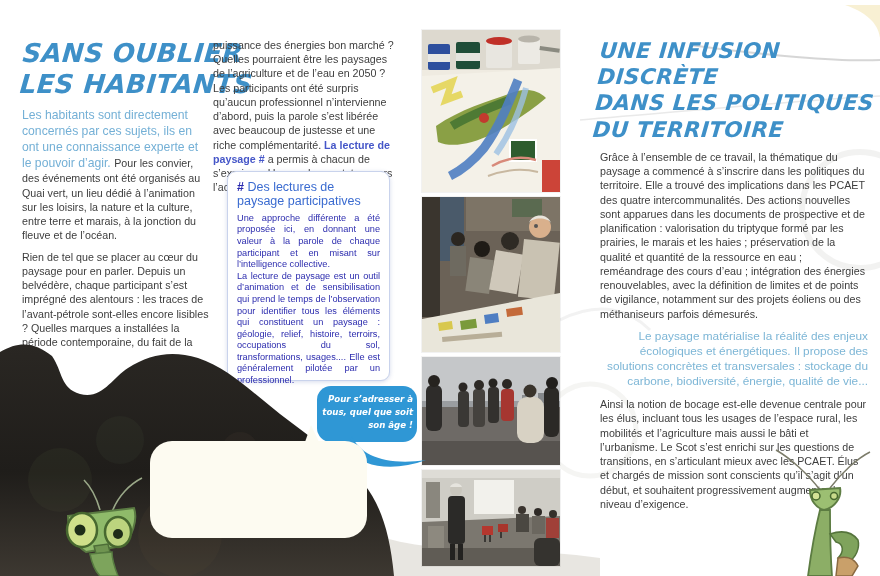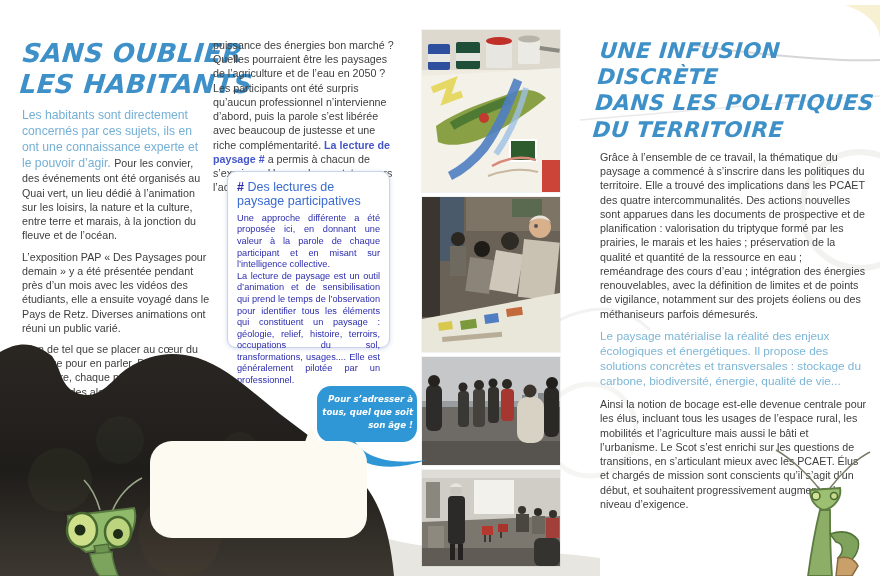--- a/index.html
+++ b/index.html
@@ -13,30 +13,30 @@
   #right-title{left:601px;top:38px;font-size:21.5px;line-height:1.22;}
   
   .body-col{color:#3d3d3d;font-size:10.7px;line-height:1.33;text-align:left;}
   .body-col p{margin:0 0 7px 0;}
   #col1{left:22px;top:108px;width:189px;}
   #col2{left:213px;top:38px;width:187px;}
   .intro-blue{color:#74b0d6;font-size:12.2px;line-height:1.3;}
   .link-blue{color:#4556c8;}
   .hash-bold{font-weight:bold;}
   
-  #info-box{left:227px;top:171px;width:163px;height:177px;background:#ffffff;
+  #info-box{left:227px;top:171px;width:163px;height:210px;background:#ffffff;
             border:1.5px solid #c9d3ec;border-radius:9px;box-shadow:0 1px 4px rgba(90,110,180,.25);
             box-sizing:border-box;padding:8px 9px;}
   #info-box-title{color:#3a6bd0;font-size:12.5px;line-height:1.15;margin:0 0 4px 0;}
   #info-box-title .hash{color:#2b2bb0;font-weight:bold;}
   .info-body{color:#2c2cae;font-size:9.2px;line-height:1.26;text-align:justify;margin:0;}
   
   #right-body{left:600px;top:150px;width:268px;}
   #right-body p{margin:0 0 8px 0;}
-  .hl-blue{color:#7db6d6;font-size:11.8px;line-height:1.28;}
+  .hl-blue{color:#7db6d6;font-size:11.8px;line-height:1.28;text-align:right;}
   
   .photo{left:422px;width:138px;overflow:hidden;box-shadow:0 0 0 1px rgba(0,0,0,.05);}
   
   .bubble{font-family:"DejaVu Sans",sans-serif;font-style:italic;font-weight:600;
           text-align:right;box-sizing:border-box;}
   #bubble-small{left:50px;top:447px;width:106px;height:32px;background:#f6ecc6;color:#2a2a22;
                 font-size:8.6px;line-height:30px;border-radius:16px;}
   #bubble-small .tail{position:absolute;left:56px;bottom:-9px;width:0;height:0;
       border-left:5px solid transparent;border-right:7px solid transparent;border-top:11px solid #f6ecc6;}
   #bubble-large{left:150px;top:441px;width:217px;height:97px;background:#fdfbf1;color:#23231c;
@@ -62,21 +62,20 @@
     <path d="M285,5 C305,12 318,22 320,38 L320,5 Z" fill="#f2e3ae" opacity="0.55"></path>
   </svg>
 
   <div class="abs comic-title" id="left-title">
     <div>SANS OUBLIER</div>
     <div>LES HABITANTS</div>
   </div>
 
   <div class="abs body-col" id="col1">
     <p><span class="intro-blue">Les habitants sont directement concernés par ces sujets, ils en ont une connaissance experte et le pouvoir d’agir. </span><span>Pour les convier, des événements ont été organisés au Quai vert, un lieu dédié à l’animation sur les loisirs, la nature et la culture, entre terre et marais, à la jonction du fleuve et de l’océan.</span></p>
-    <p>L’exposition PAP « Des Paysages pour demain » y a été présentée pendant près d’un mois avec les vidéos des étudiants, elle a ensuite voyagé dans le Pays de Retz. Diverses animations ont réuni un public varié.</p>
     <p>Rien de tel que se placer au cœur du paysage pour en parler. Depuis un belvédère, chaque participant s’est imprégné des alentours : les traces de l’avant-pétrole sont-elles encore lisibles ? Quelles marques a installées la période contemporaine, du fait de la</p>
   </div>
 
   <div class="abs body-col" id="col2">
     <p><span>puissance des énergies bon marché ? Quelles pourraient être les paysages de l’agriculture et de l’eau en 2050 ? Les participants ont été surpris qu’aucun professionnel n’intervienne d’abord, puis la parole s’est libérée avec beaucoup de justesse et une riche complémentarité. </span><span class="link-blue hash-bold">La lecture de paysage #</span><span> a permis à chacun de s’exprimer. Un pas du spectateur vers l’acteur !</span></p>
   </div>
 
   <div class="abs" id="info-box">
     <p id="info-box-title"><span class="hash">#</span><span> Des lectures de paysage participatives</span></p>
     <p class="info-body">Une approche différente a été proposée ici, en donnant une valeur à la parole de chaque participant et en misant sur l’intelligence collective.</p>

